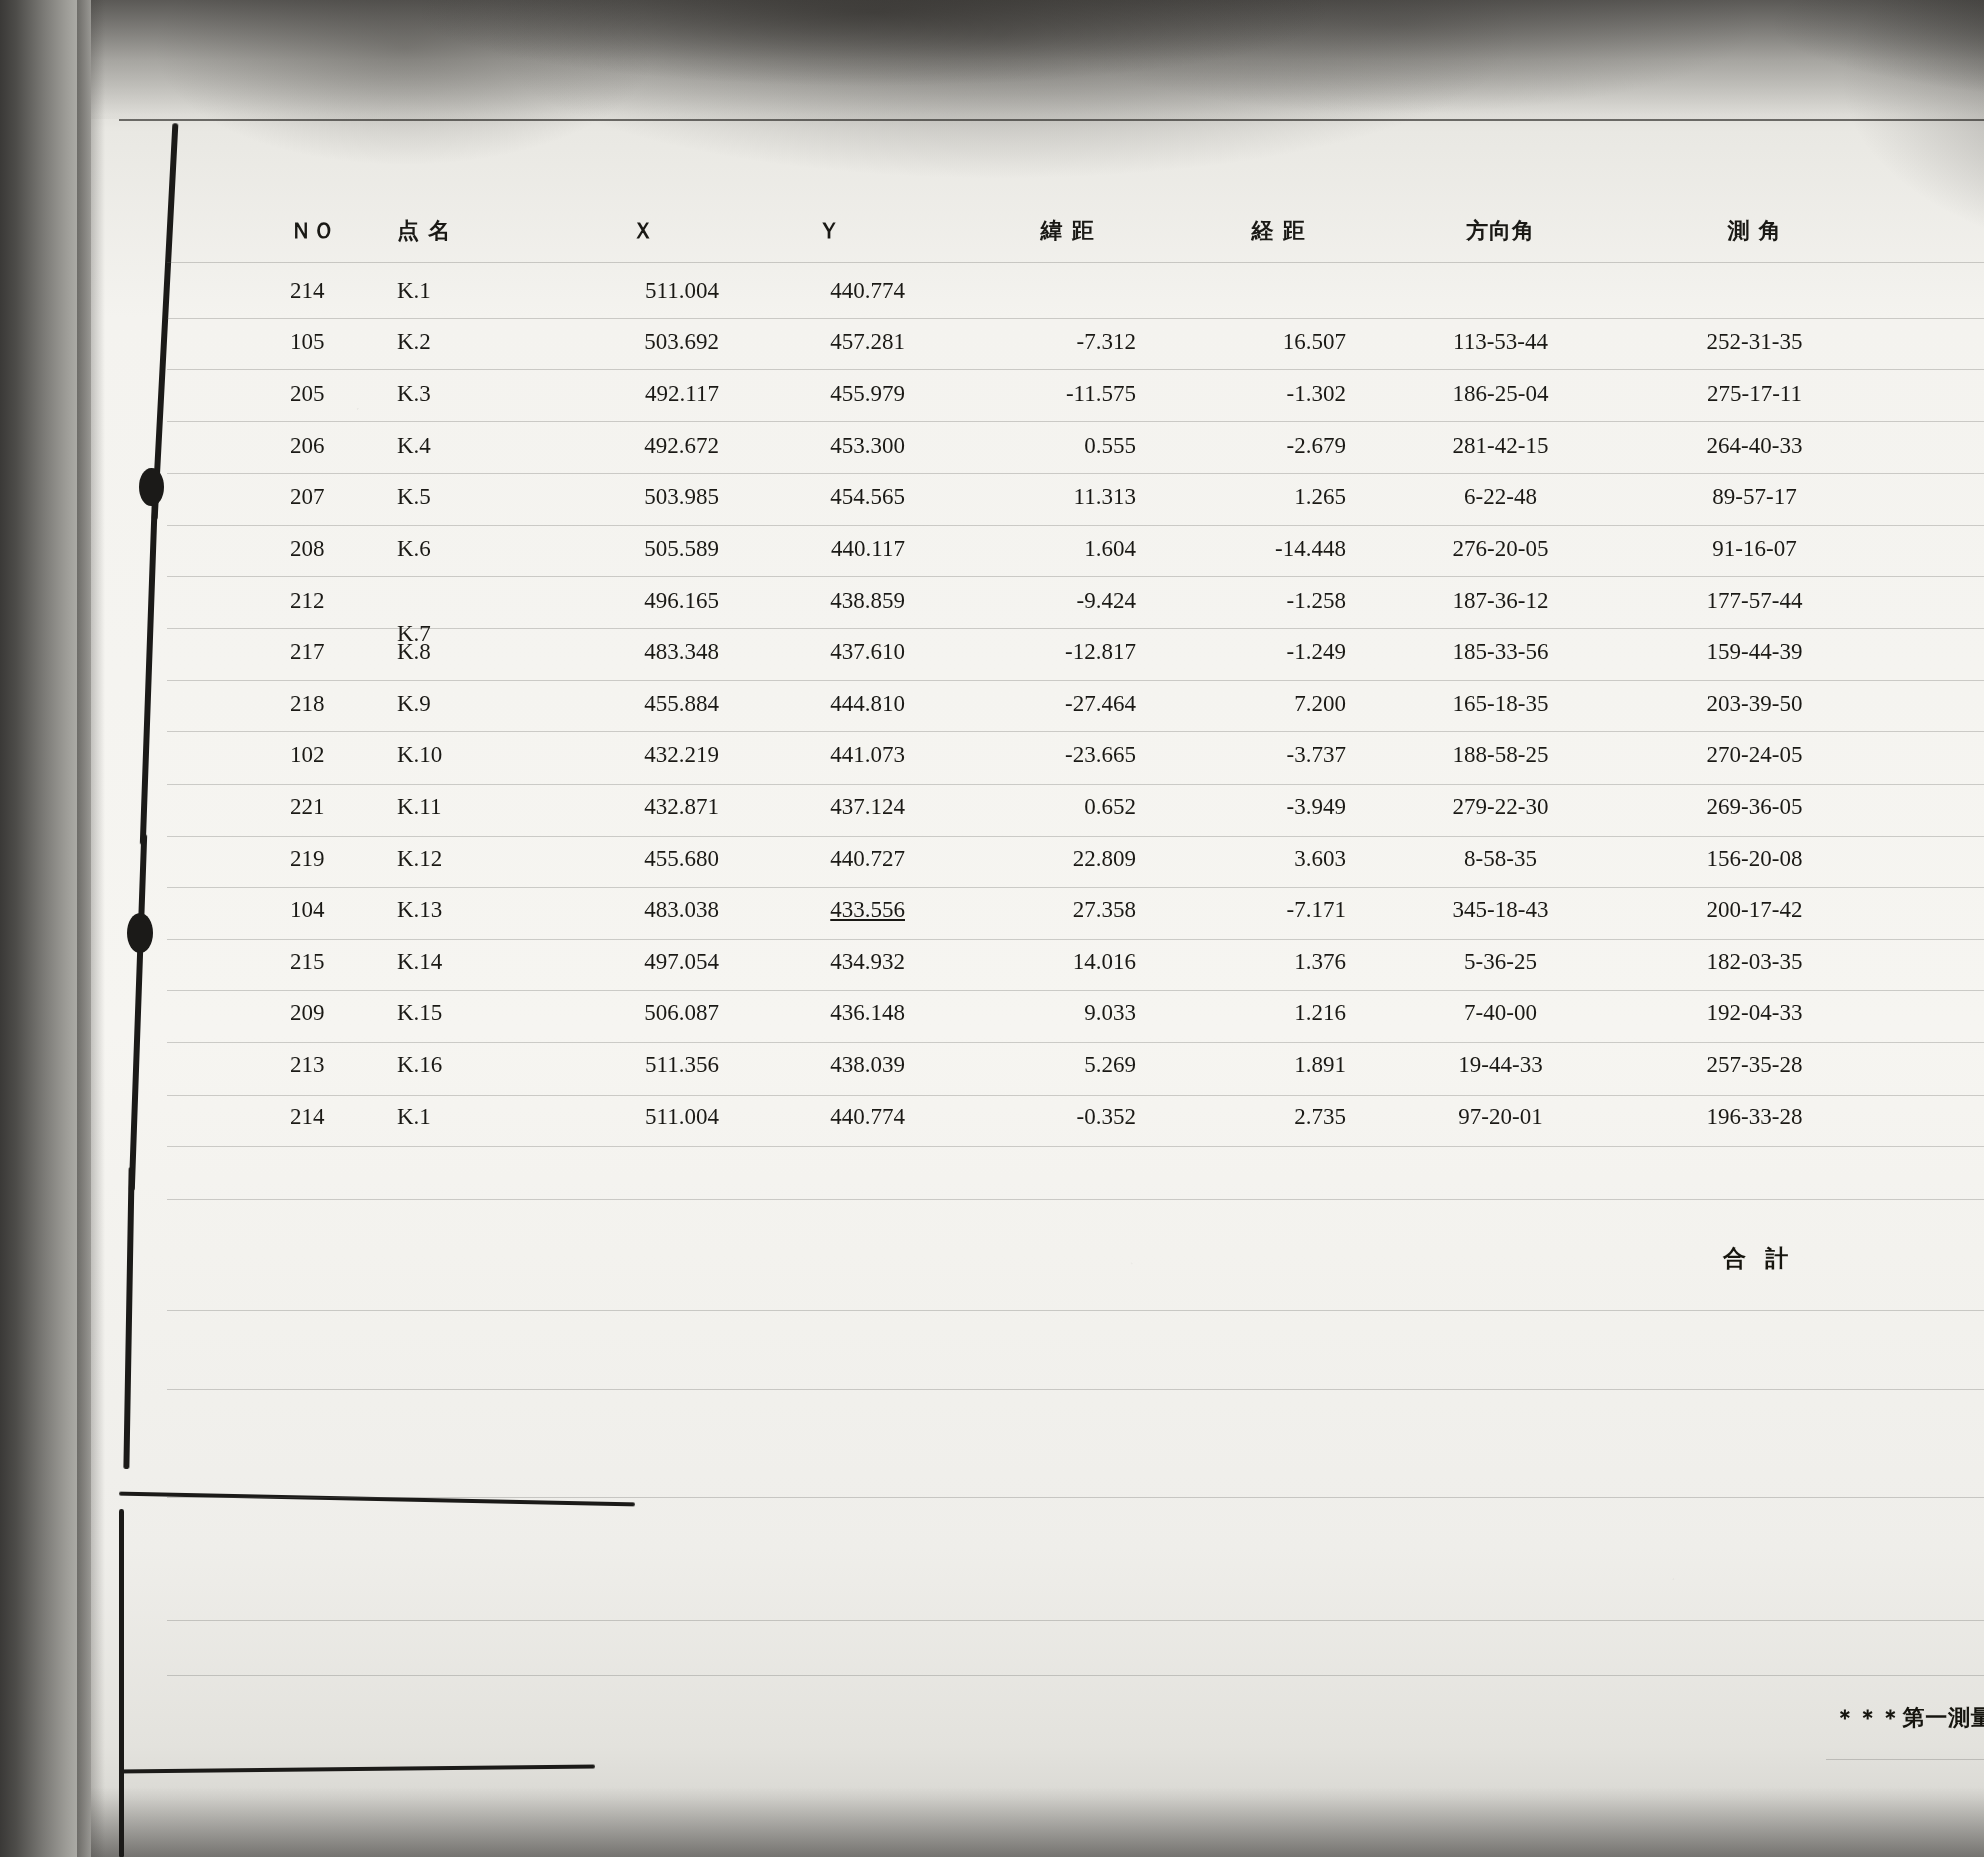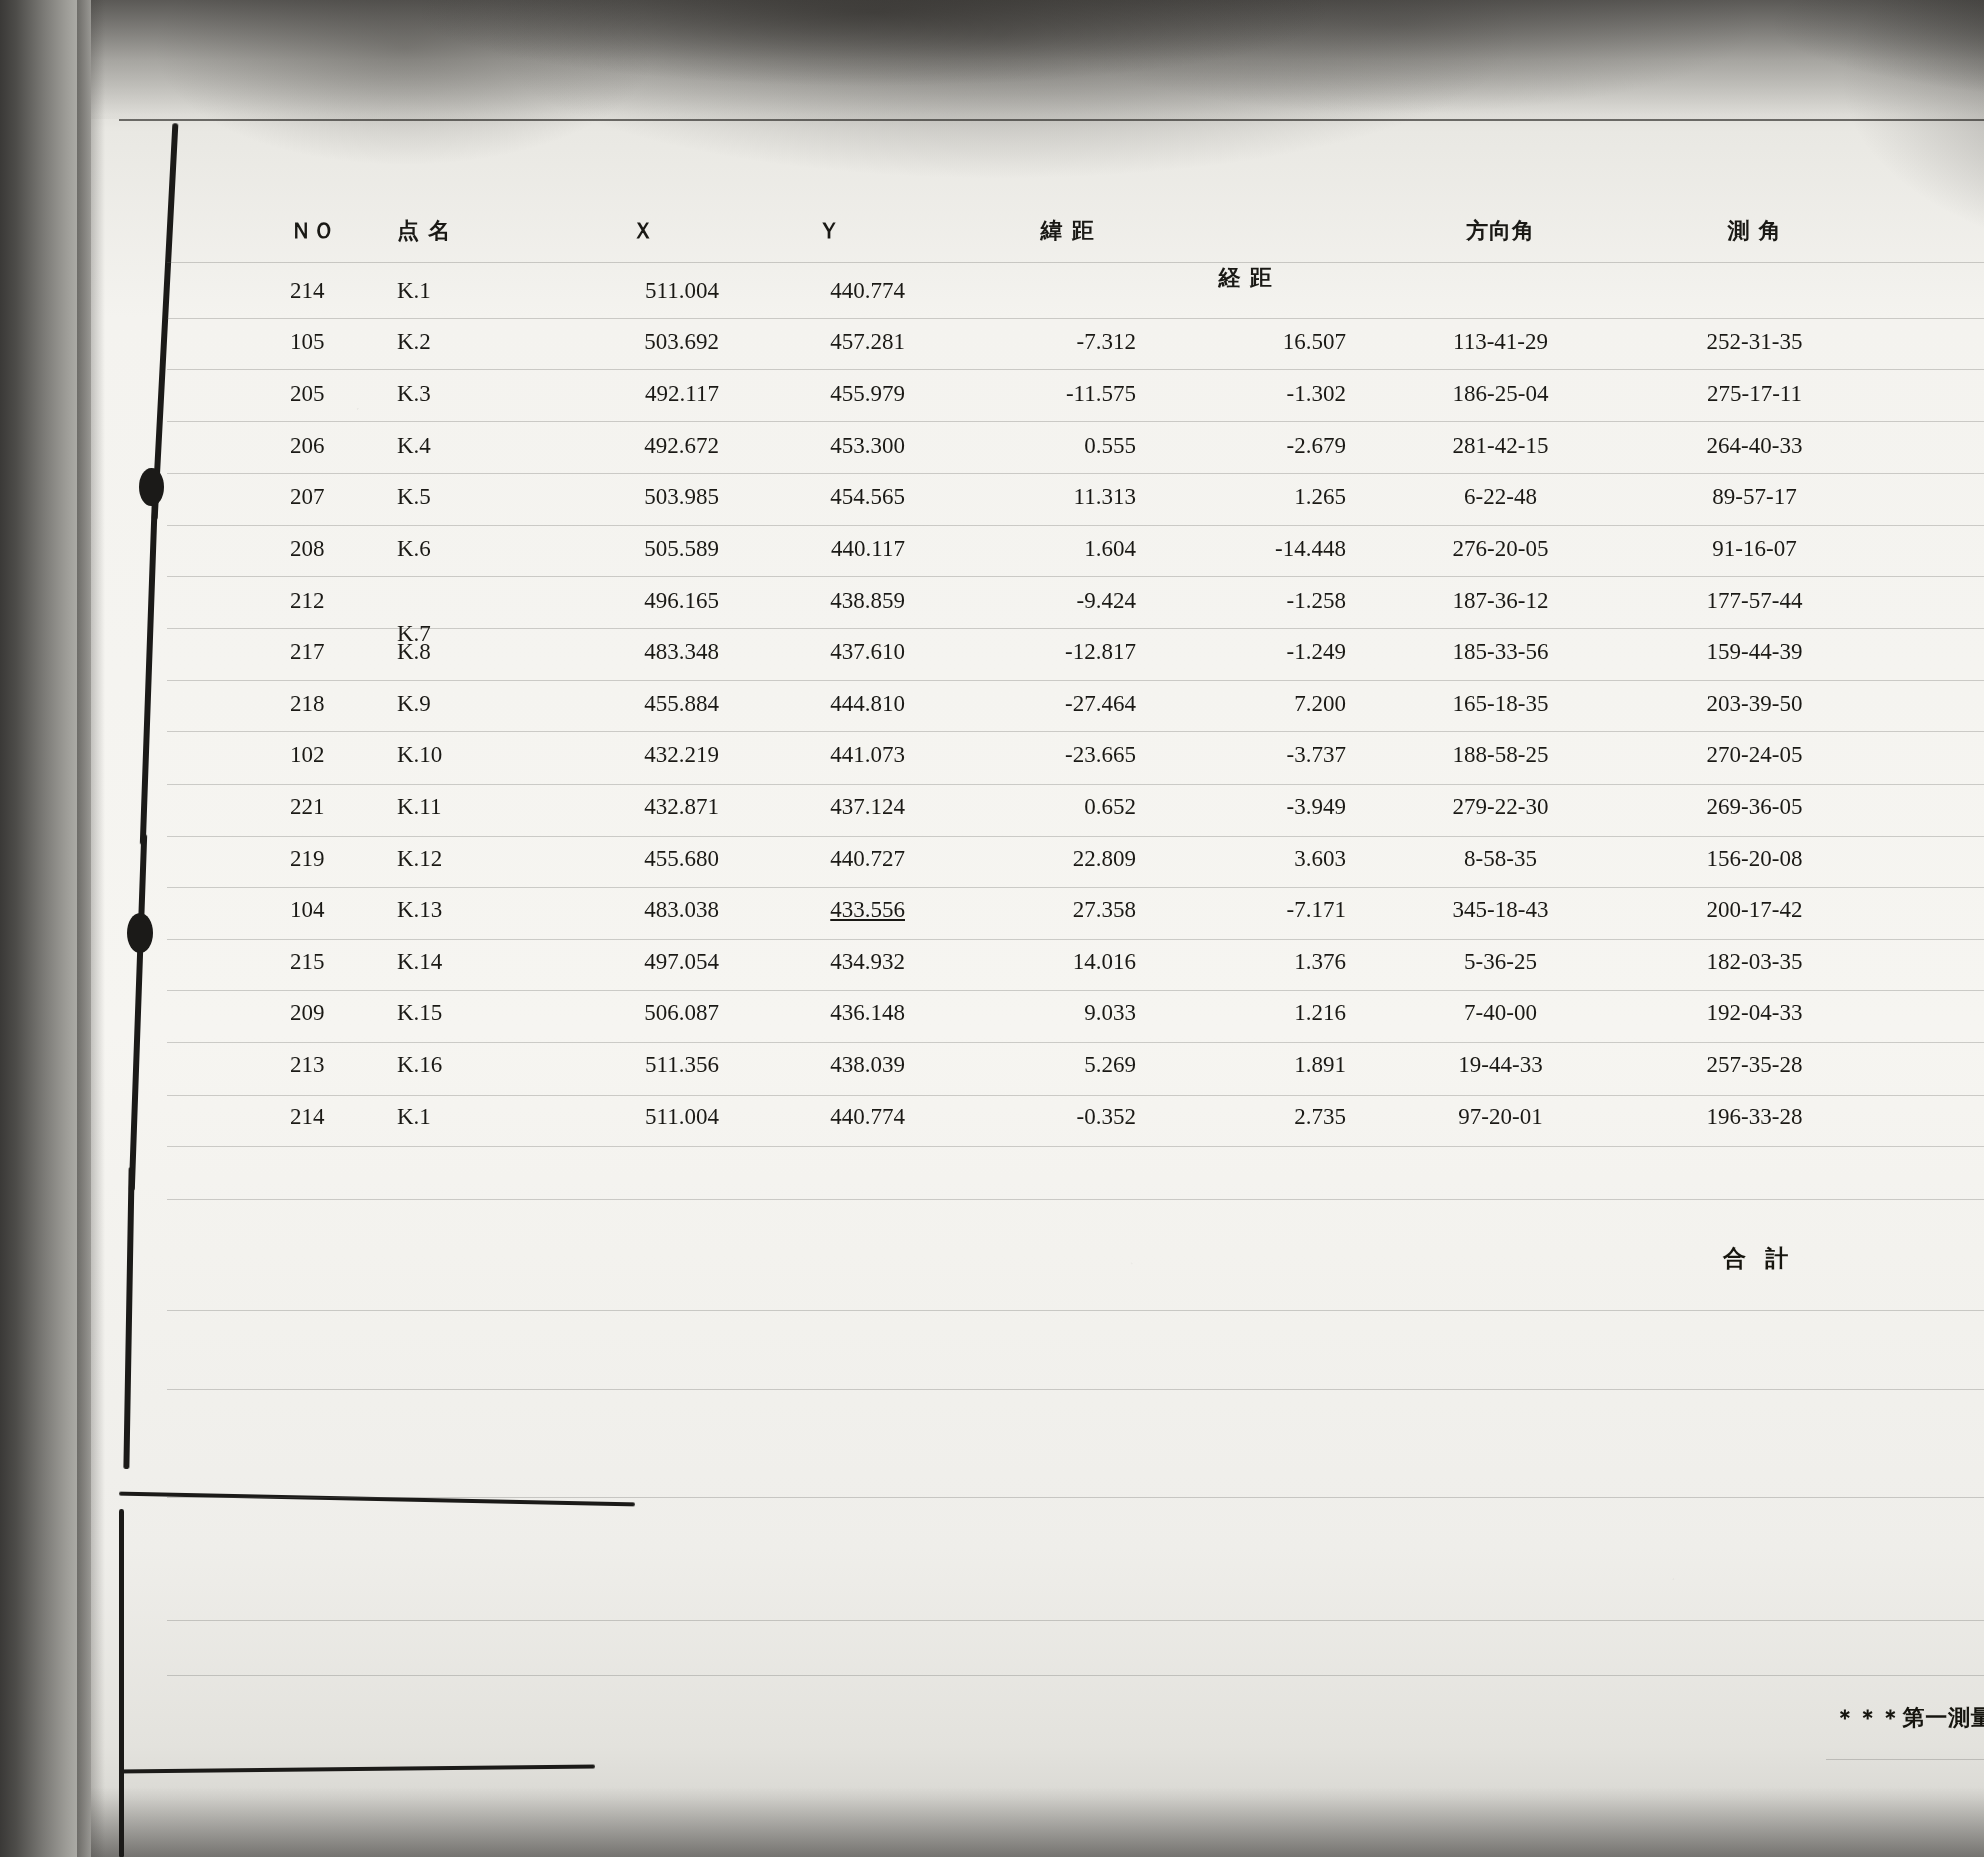--- a/index.html
+++ b/index.html
@@ -223,21 +223,21 @@
   <div class="rule faint" style="left:167px; top:1675px; width:2342px;"></div>
   <div class="rule faint" style="left:1826px; top:1759px; width:683px;"></div>
 
 
   <div class="hdr-row">
     <div class="cell hdr" style="left:290px;  width:103px;">ＮＯ</div>
     <div class="cell hdr" style="left:397px; width:119px;">点 名</div>
     <div class="cell hdr ctr" style="left:568px; width:151px;">Ｘ</div>
     <div class="cell hdr ctr" style="left:754px; width:151px;">Ｙ</div>
     <div class="cell hdr ctr" style="left:992px; width:151px;">緯 距</div>
-    <div class="cell hdr ctr" style="left:1170px; width:151px;margin-top:47px;">経 距</div>
+    <div class="cell hdr ctr" style="left:1203px; width:151px;">経 距</div>
     <div class="cell hdr ctr" style="left:1413px; width:175px;">方向角</div>
     <div class="cell hdr ctr" style="left:1667px; width:175px;">測 角</div>
     <div class="cell hdr ctr" style="left:1941px; width:151px;">辺 長</div>
 
   </div>
 
   <div id="rows-container">
       <div class="row" style="top: 278px;">
         <div class="cell" style="left: 290px; width: 79px;">214</div>
         <div class="cell" style="left: 397px; width: 119px;">K.1</div>
@@ -252,21 +252,21 @@
         <div class="cell ctr" style="left: 2227px; width: 40px;"></div>
         <div class="cell num" style="left: 2271px; width: 79px;"></div>
       </div>
       <div class="row" style="top: 329px;">
         <div class="cell blur-lite" style="left: 290px; width: 79px;">105</div>
         <div class="cell blur-lite" style="left: 397px; width: 119px;">K.2</div>
         <div class="cell num blur-lite" style="left: 568px; width: 151px;">503.692</div>
         <div class="cell num blur-lite" style="left: 754px; width: 151px;">457.281</div>
         <div class="cell num blur-lite" style="left: 981px; width: 155px;">-7.312</div>
         <div class="cell num blur-lite" style="left: 1191px; width: 155px;">16.507</div>
-        <div class="cell ctr blur-lite" style="left: 1413px; width: 175px;">113-41-29</div>
+        <div class="cell ctr blur-lite" style="left: 1413px; width: 175px;">113-53-44</div>
         <div class="cell ctr blur-lite" style="left: 1667px; width: 175px;">252-31-35</div>
         <div class="cell num blur-lite" style="left: 1929px; width: 155px;">18.053</div>
       </div>
       <div class="row" style="top: 381px;">
         <div class="cell" style="left: 290px; width: 79px;">205</div>
         <div class="cell" style="left: 397px; width: 119px;">K.3</div>
         <div class="cell num" style="left: 568px; width: 151px;">492.117</div>
         <div class="cell num" style="left: 754px; width: 151px;">455.979</div>
         <div class="cell num" style="left: 981px; width: 155px;">-11.575</div>
         <div class="cell num" style="left: 1191px; width: 155px;">-1.302</div>

